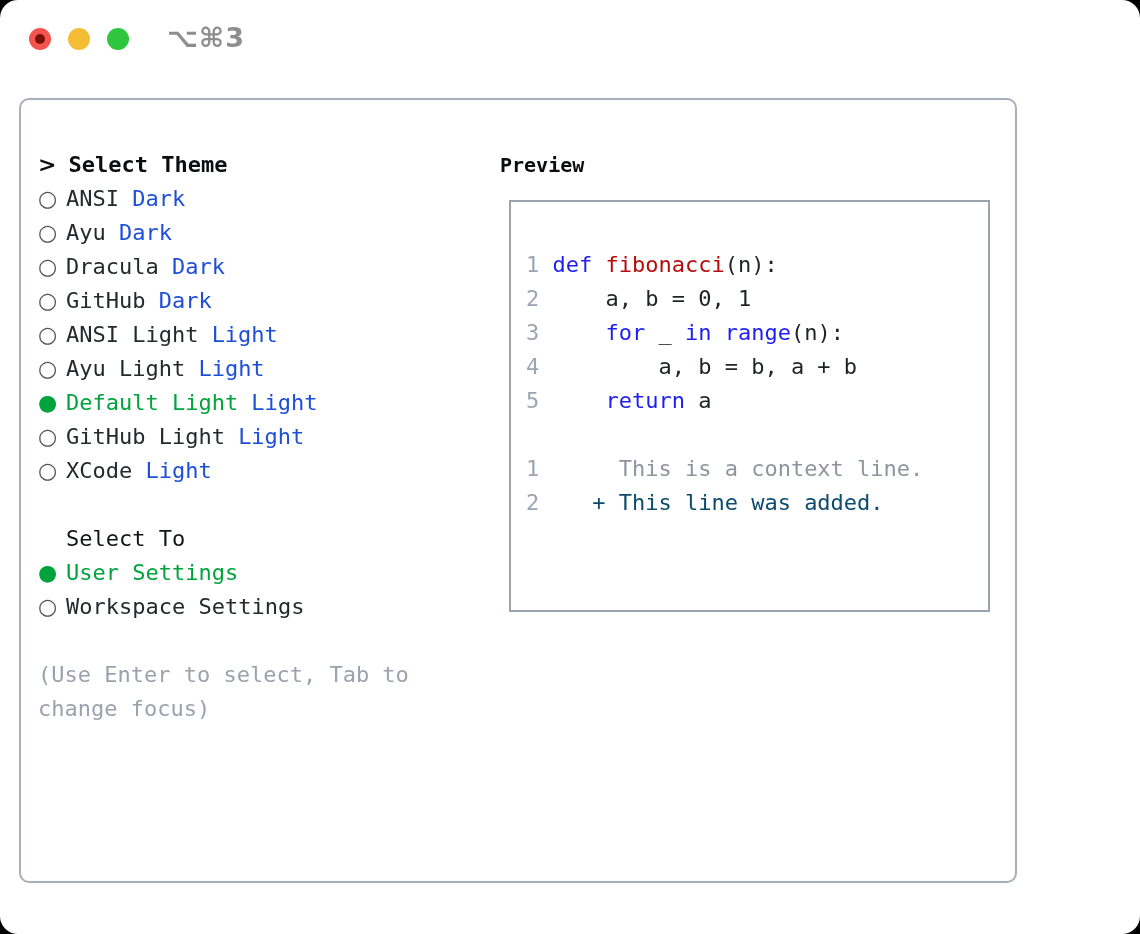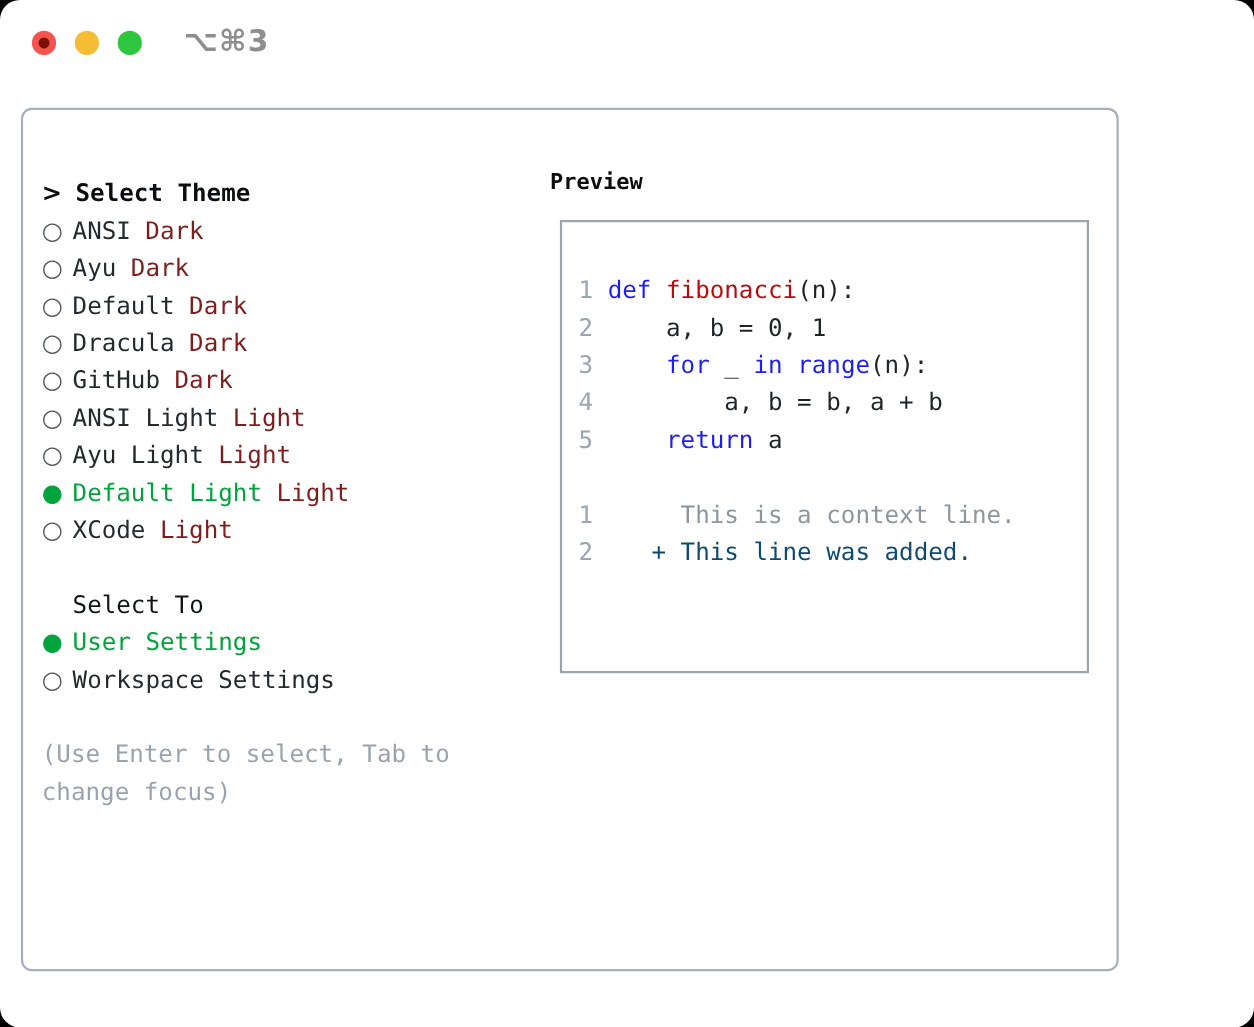--- a/index.html
+++ b/index.html
@@ -14,24 +14,24 @@
   .close-dot{position:absolute;left:6px;top:6px;width:10px;height:10px;border-radius:50%;background:#7a1006;display:block;}
   .shortcut{position:absolute;left:167px;top:22px;font-family:"DejaVu Sans",sans-serif;font-weight:bold;font-size:27px;color:#8e8e8e;letter-spacing:1px;}
 
   
   .panel{position:absolute;left:19px;top:98px;width:994px;height:781px;border:2px solid #a7afba;border-radius:10px;box-sizing:content-box;background:#fff;}
 
   
   .left-col{position:absolute;left:17px;top:48px;font-size:22px;line-height:34px;color:#24292e;}
   .row{white-space:pre;height:34px;}
   .marker{display:inline-block;width:2ch;color:#51565c;font-family:"DejaVu Sans","DejaVu Sans Mono",monospace;}
-  .hdr{font-weight:bold;color:#0b0d0f;margin-top:12px;}
+  .hdr{font-weight:bold;color:#0b0d0f;}
   .hdr .marker{color:#0b0d0f;font-weight:bold;}
   .name{color:#24292e;}
-  .suffix{color:#7f1d1d;margin-left:0.6em;}
+  .suffix{color:#1d4ed8;margin-left:0.6em;}
   .row[data-state="selected"] .marker,
   .row[data-state="selected"] .name,
   .row[data-state="selected"] .opt-label{color:#00a33c;}
   .spacer{height:34px;}
   .subhead{color:#111417;}
   .hint{width:430px;color:#9aa3ad;white-space:normal;}
 
   
   .preview-heading{position:absolute;left:479px;top:48px;font-size:20px;line-height:34px;font-weight:bold;color:#0b0d0f;}
   .preview-box{position:absolute;left:488px;top:100px;width:477px;height:408px;border:2px solid #9ba3ad;background:#fff;box-sizing:content-box;}
@@ -57,26 +57,26 @@
   <button class="light light-zoom"></button>
   <div class="shortcut">⌥⌘3</div>
 
   <div class="panel">
 
     <div class="left-col">
       <div class="row hdr"><span class="marker">&gt;</span><span>Select Theme</span></div>
 
       <div class="row" data-state="none"><span class="marker">○</span><span class="name">ANSI</span><span class="suffix">Dark</span></div>
       <div class="row" data-state="none"><span class="marker">○</span><span class="name">Ayu</span><span class="suffix">Dark</span></div>
-      <div class="row" data-state="none"><span class="marker">○</span><span class="name">Default</span><span class="suffix">Dark</span></div>
       <div class="row" data-state="none"><span class="marker">○</span><span class="name">Dracula</span><span class="suffix">Dark</span></div>
       <div class="row" data-state="none"><span class="marker">○</span><span class="name">GitHub</span><span class="suffix">Dark</span></div>
       <div class="row" data-state="none"><span class="marker">○</span><span class="name">ANSI Light</span><span class="suffix">Light</span></div>
       <div class="row" data-state="none"><span class="marker">○</span><span class="name">Ayu Light</span><span class="suffix">Light</span></div>
       <div class="row" data-state="selected"><span class="marker">●</span><span class="name">Default Light</span><span class="suffix">Light</span></div>
+      <div class="row" data-state="none"><span class="marker">○</span><span class="name">GitHub Light</span><span class="suffix">Light</span></div>
       <div class="row" data-state="none"><span class="marker">○</span><span class="name">XCode</span><span class="suffix">Light</span></div>
 
       <div class="spacer"></div>
 
       <div class="row subhead"><span class="marker"> </span><span>Select To</span></div>
       <div class="row" data-state="selected"><span class="marker">●</span><span class="opt-label">User Settings</span></div>
       <div class="row" data-state="none"><span class="marker">○</span><span class="opt-label">Workspace Settings</span></div>
 
       <div class="spacer"></div>
 

